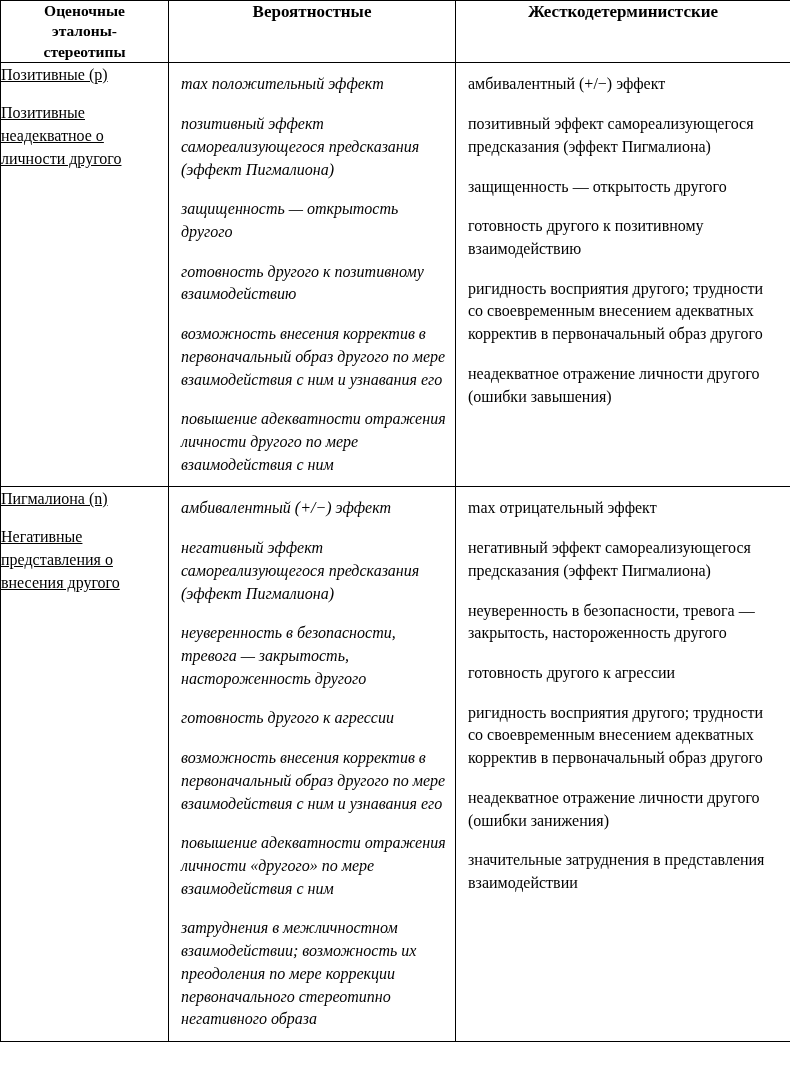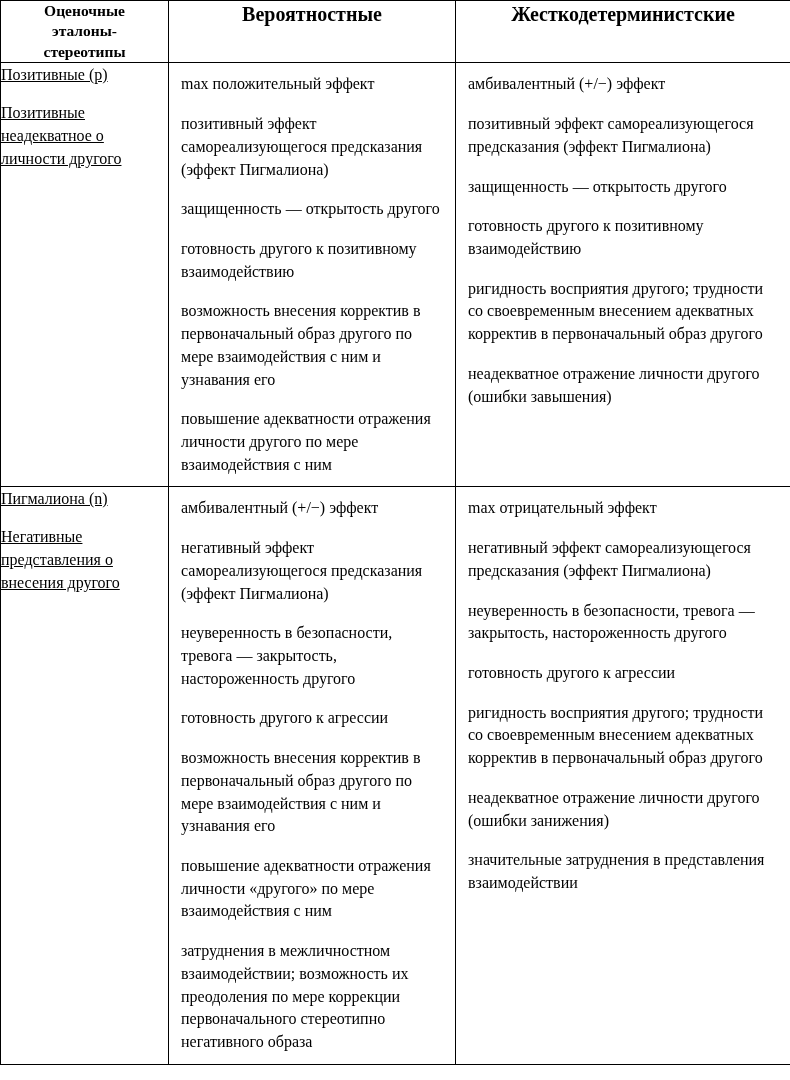--- a/index.html
+++ b/index.html
@@ -36,21 +36,21 @@
   table.matrix td {
     border: 1px solid #000000;
     vertical-align: top;
     padding: 0;
   }
 
   
   thead th {
     text-align: center;
     font-weight: bold;
-    font-size: 20px;
+    font-size: 17px;
     line-height: 1.32;
     padding: 11px 10px 12px 10px;
     vertical-align: middle;
   }
   thead th.h1 {
     font-size: 15.5px;
     padding-left: 14px;
     padding-right: 14px;
   }
 
@@ -78,20 +78,21 @@
   }
   td.cell .item {
     font-size: 16px;
     line-height: 1.42;
     padding: 8px 10px 9px 12px;
     margin: 0;
   }
   td.cell.col-b .item {
     padding-left: 12px;
     padding-right: 8px;
+    font-style: italic;
   }
   td.cell.col-c .item {
     padding-left: 12px;
     padding-right: 10px;
   }
   td.cell .item:first-child {
     padding-top: 10px;
   }
   td.cell .item:last-child {
     padding-bottom: 10px;

